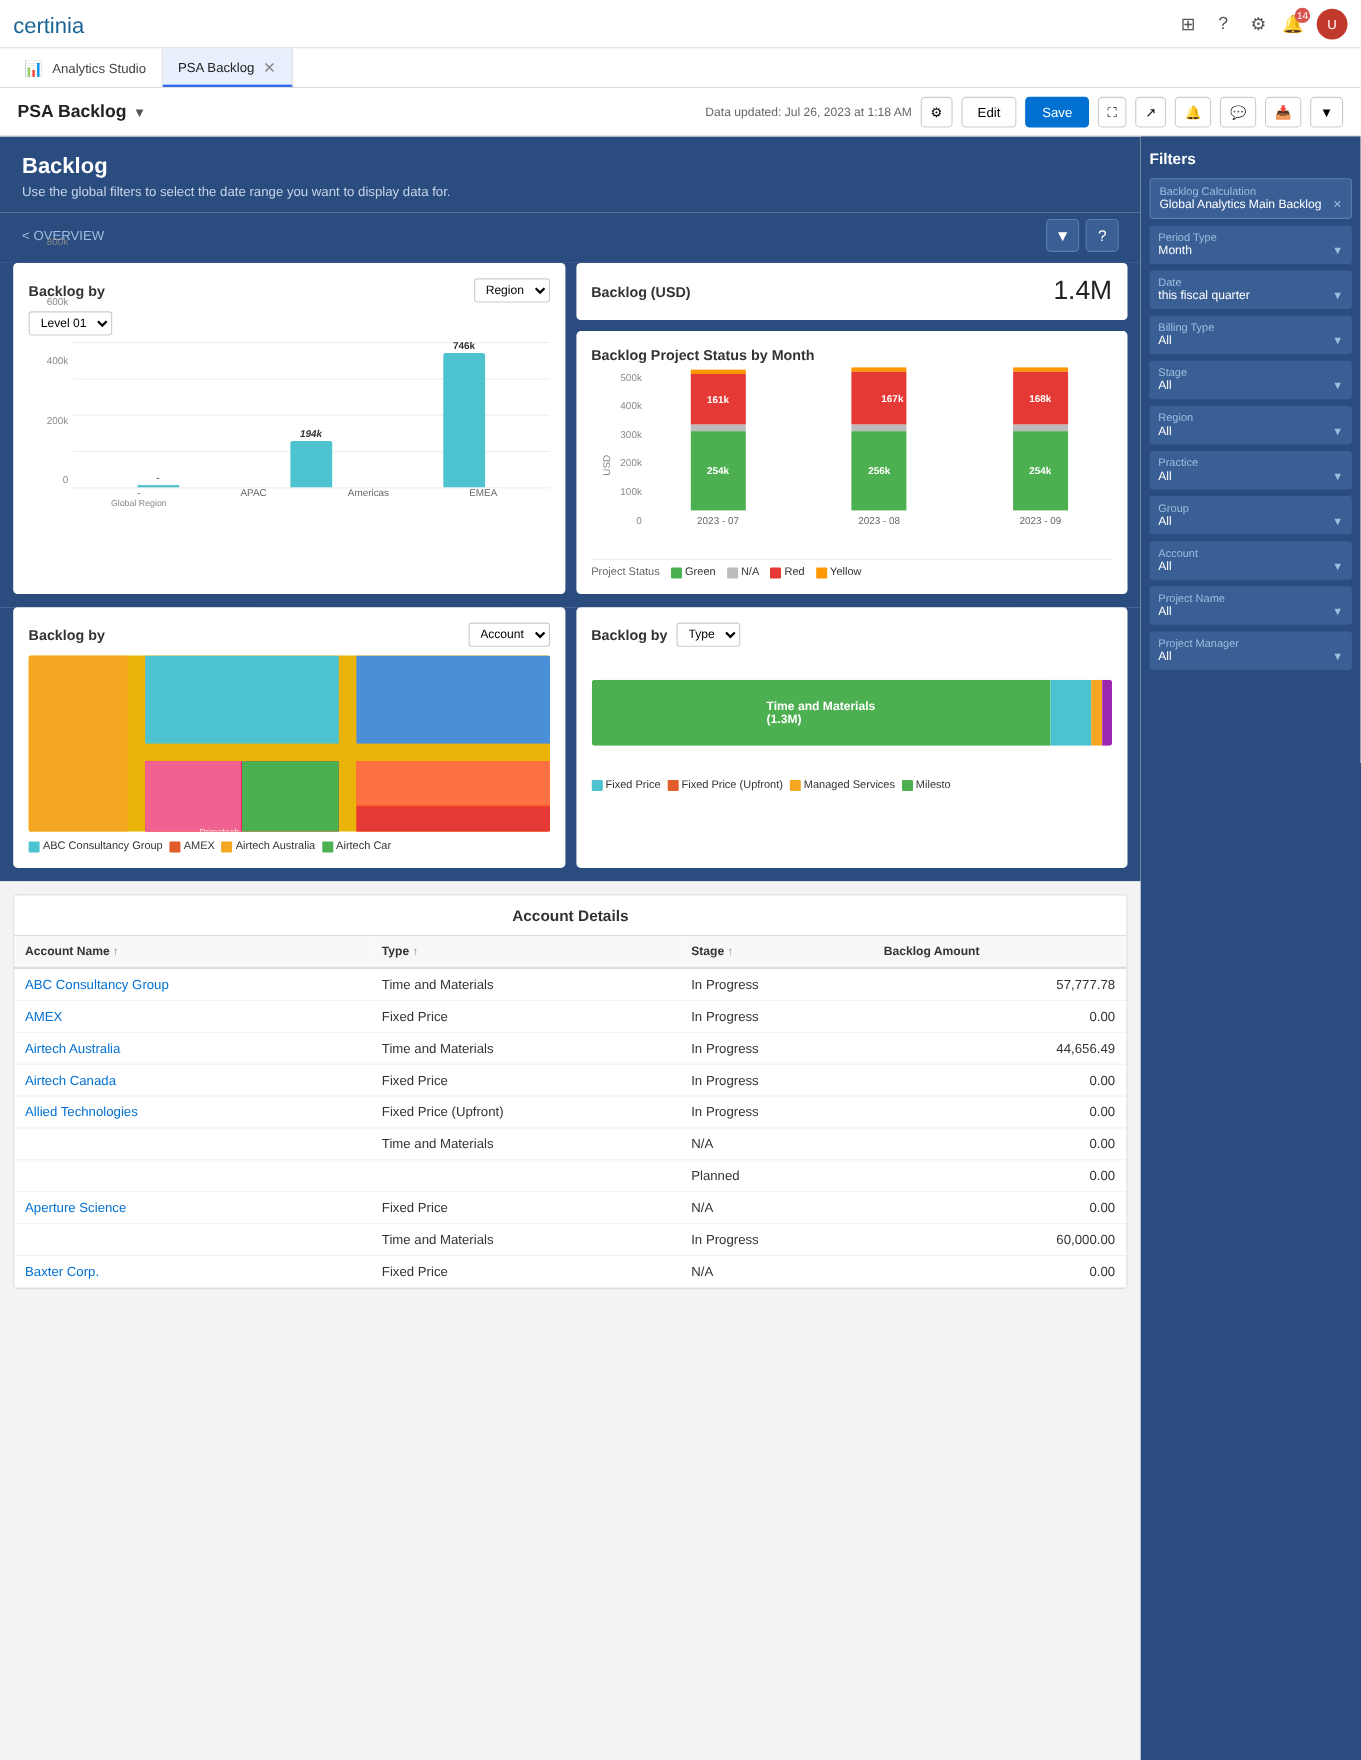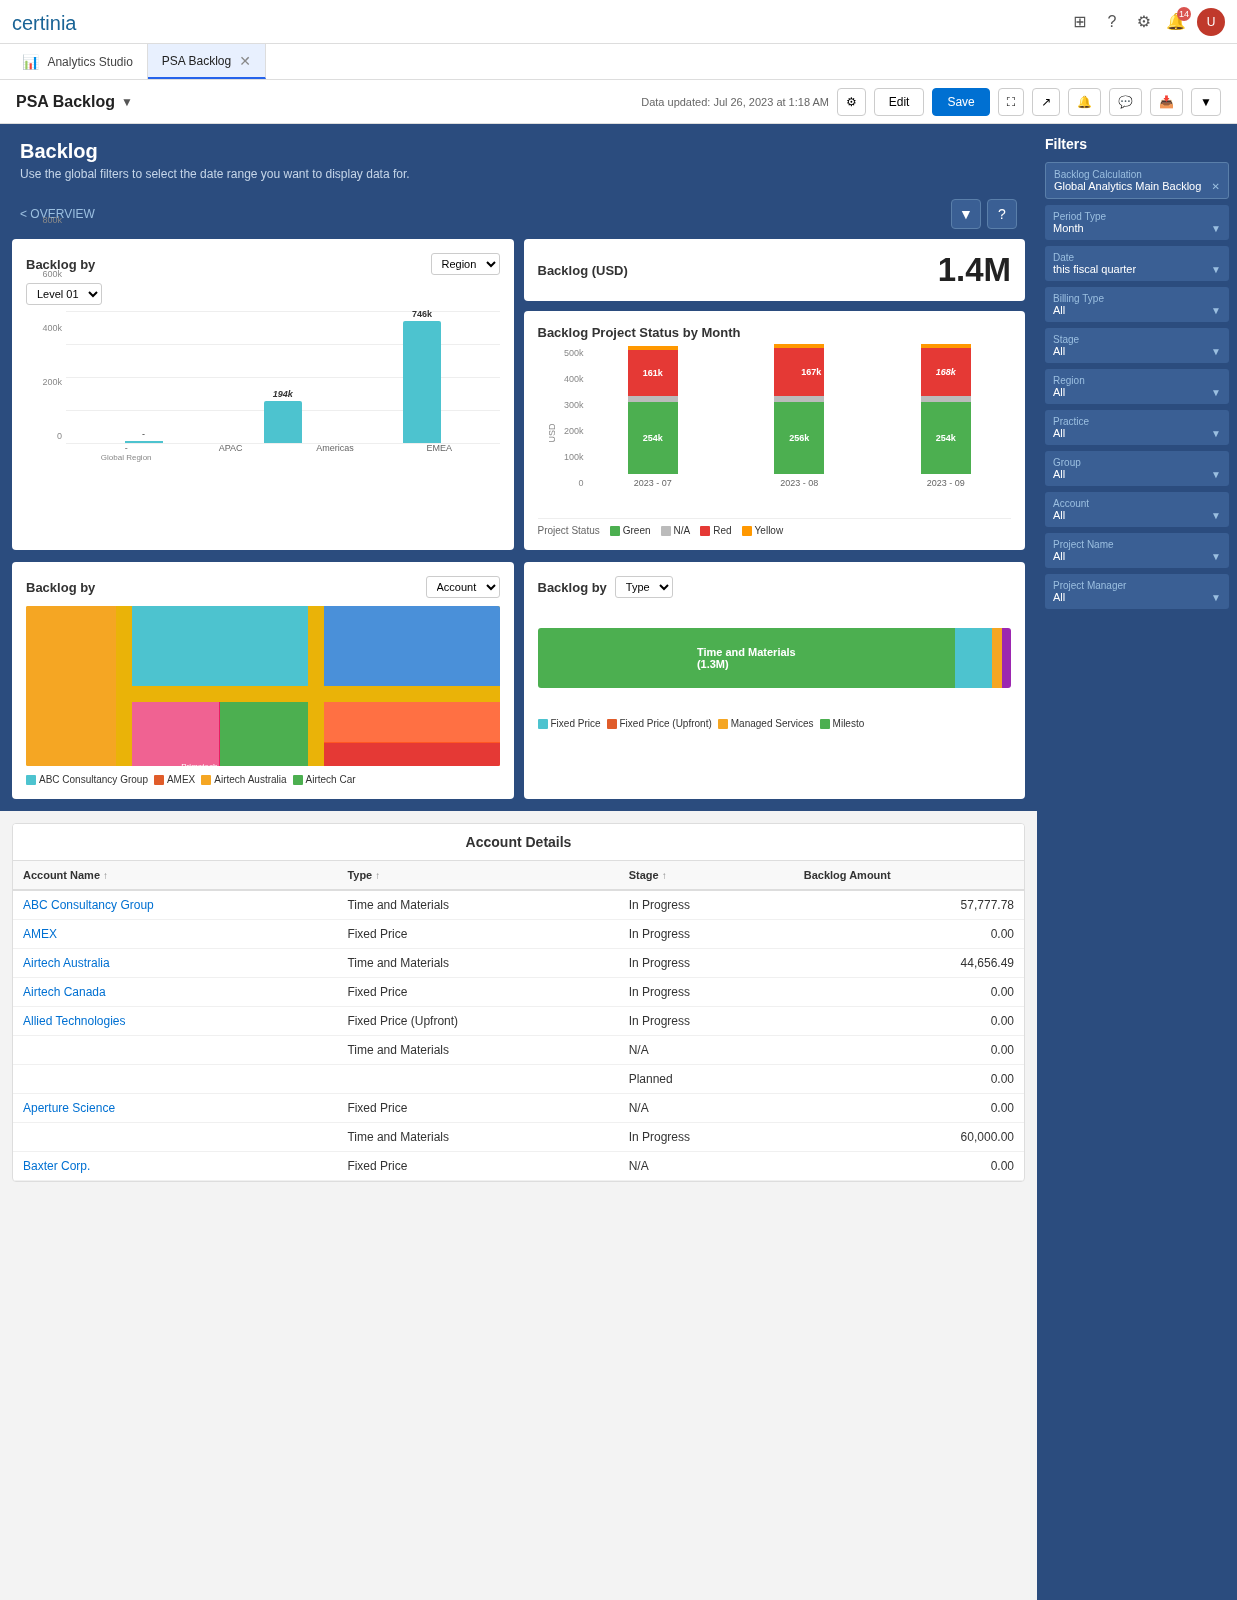--- a/index.html
+++ b/index.html
@@ -212,21 +212,21 @@
             </div>
           </div>
         </div>
       </div>
 
       <div style="display:flex; flex-direction:column; gap:10px;">
 
         <div class="chart-panel" style="padding: 12px 14px;">
           <div style="display:flex; align-items:center; justify-content:space-between;">
             <span class="chart-title">Backlog (USD)</span>
-            <span style="font-size:33px; font-weight:700; color:#222;">1.4M</span>
+            <span style="font-size:24px; font-weight:400; color:#222;">1.4M</span>
           </div>
         </div>
 
         <div class="chart-panel" style="flex:1;">
           <div class="chart-title-row">
             <span class="chart-title">Backlog Project Status by Month</span>
           </div>
 
           <div style="position:relative; height:170px; padding-left:50px; padding-bottom:30px;">
             <div style="position:absolute; left:0; top:0; bottom:30px; display:flex; flex-direction:column; justify-content:space-between; width:46px; text-align:right; font-size:9px; color:#888;">
@@ -258,21 +258,21 @@
                   <div style="height:48px; background:#e53935; display:flex; align-items:center; justify-content:center; font-size:9px; color:#fff; font-weight:600;padding-left:24px;">167k</div>
                   <div style="height:4px; background:#ff9800;"></div>
                 </div>
                 <div style="font-size:9px; color:#666; margin-top:4px;">2023 - 08</div>
               </div>
 
               <div style="flex:1; display:flex; flex-direction:column; align-items:center;">
                 <div style="width:50px; display:flex; flex-direction:column-reverse;">
                   <div style="height:72px; background:#4caf50; display:flex; align-items:center; justify-content:center; font-size:9px; color:#fff; font-weight:600;">254k</div>
                   <div style="height:6px; background:#bbb;"></div>
-                  <div style="height:48px; background:#e53935; display:flex; align-items:center; justify-content:center; font-size:9px; color:#fff; font-weight:600;font-style:italic;">168k</div>
+                  <div style="height:48px; background:#e53935; display:flex; align-items:center; justify-content:center; font-size:9px; color:#fff; font-weight:600;">168k</div>
                   <div style="height:4px; background:#ff9800;"></div>
                 </div>
                 <div style="font-size:9px; color:#666; margin-top:4px;">2023 - 09</div>
               </div>
             </div>
           </div>
 
           <div style="display:flex; gap:10px; flex-wrap:wrap; font-size:10px; padding-top:6px; border-top:1px solid #eee;">
             <span style="font-size:10px; color:#666;">Project Status</span>
             <div class="legend-item">

